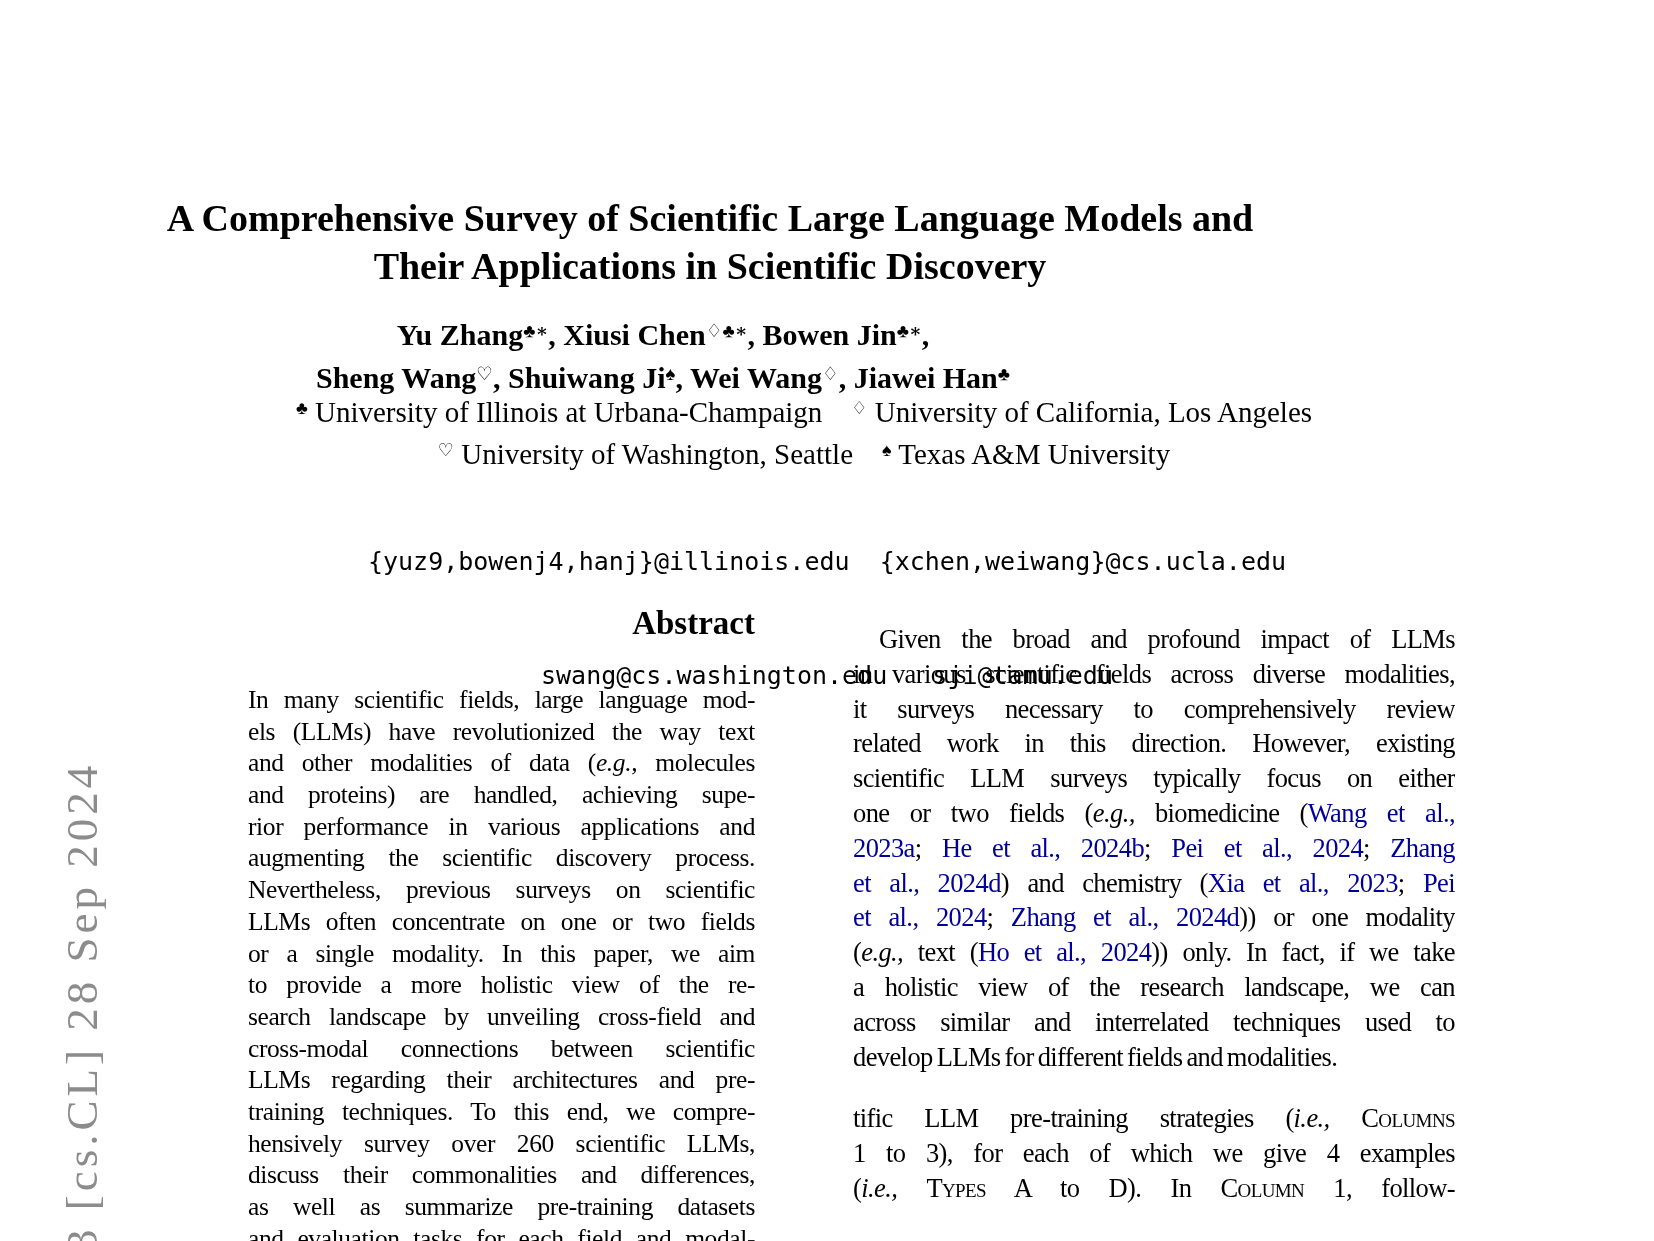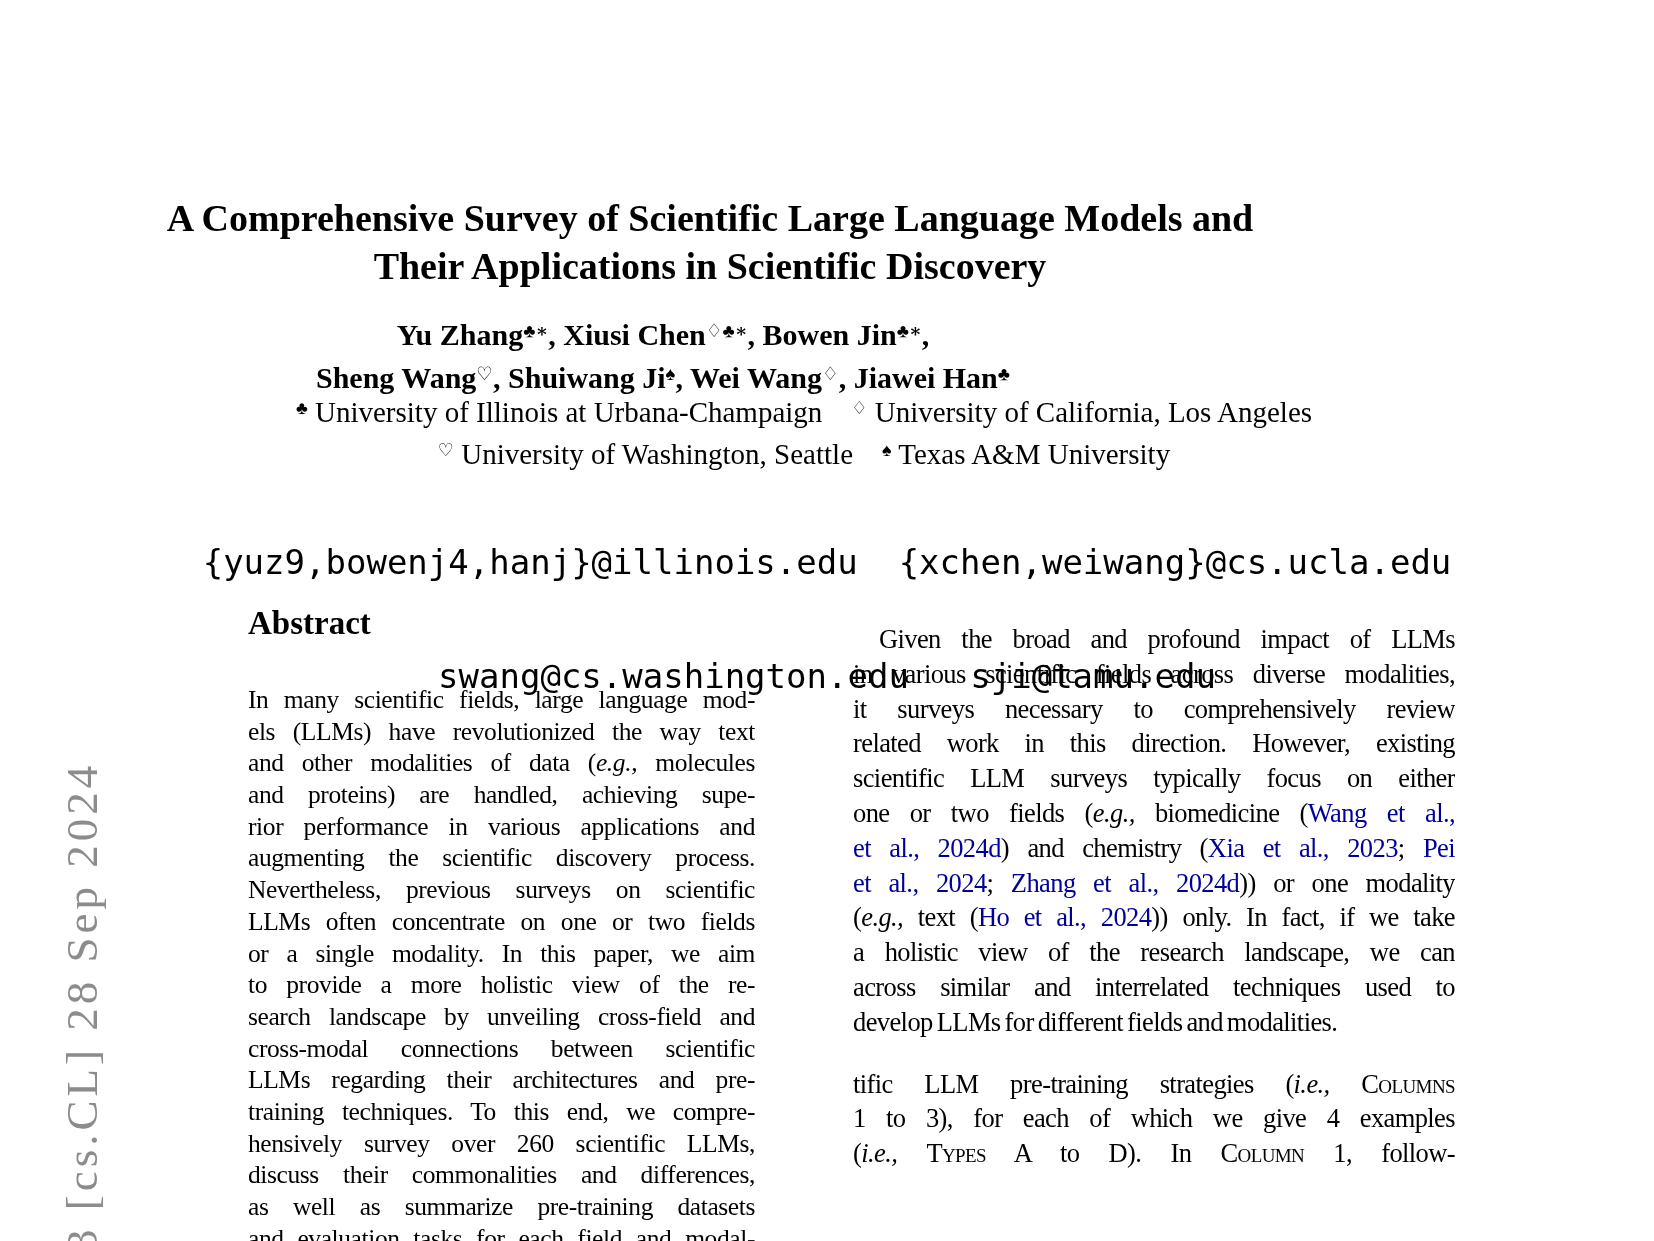--- a/index.html
+++ b/index.html
@@ -26,26 +26,26 @@
   .affils {
     position: absolute; top: 389px; left: 0; width: 1608px;
     text-align: center;
     font-size: 29px; line-height: 38px;
   }
   .affils .rich { white-space: pre; }
   .emails {
     position: absolute; top: 467px; left: 0; width: 1654px;
     text-align: center; white-space: pre;
     font-family: "DejaVu Sans Mono", "Liberation Mono", monospace;
-    font-size: 34px; line-height: 38px;
+    font-size: 25px; line-height: 38px;
   }
 
   .abs-head {
     position: absolute; top: 604px; left: 248px; width: 507px;
-    text-align: left; font-weight: bold;
+    text-align: right; font-weight: bold;
     font-size: 33px; line-height: 38px;
   }
   .abs-body {
     position: absolute; top: 684px; left: 248px; width: 507px;
     font-size: 25.5px; letter-spacing: -0.4px; word-spacing: -1.5px;
   }
   .abs-body .jline { line-height: 31.7px; height: 31.7px; }
 
   .rcol {
     position: absolute; top: 622px; left: 853px; width: 602px;
@@ -121,20 +121,21 @@
     </div>
 
   <div class="rcol">
     <div class="para">
         <div class="jline indent"><span class="seg-p">Given the broad and profound impact of LLMs</span></div>
         <div class="jline"><span class="seg-p">in various scientific fields across diverse modalities,</span></div>
         <div class="jline"><span class="seg-p">it surveys necessary to comprehensively review</span></div>
         <div class="jline"><span class="seg-p">related work in this direction. However, existing</span></div>
         <div class="jline"><span class="seg-p">scientific LLM surveys typically focus on either</span></div>
         <div class="jline"><span class="seg-p">one or two fields (</span><span class="seg-i">e.g.,</span><span class="seg-p"> biomedicine (</span><span class="seg-c">Wang et al.,</span></div>
+        <div class="jline"><span class="seg-c">2023a</span><span class="seg-p">; </span><span class="seg-c">He et al., 2024b</span><span class="seg-p">; </span><span class="seg-c">Pei et al., 2024</span><span class="seg-p">; </span><span class="seg-c">Zhang</span></div>
         <div class="jline"><span class="seg-c">et al., 2024d</span><span class="seg-p">) and chemistry (</span><span class="seg-c">Xia et al., 2023</span><span class="seg-p">; </span><span class="seg-c">Pei</span></div>
         <div class="jline"><span class="seg-c">et al., 2024</span><span class="seg-p">; </span><span class="seg-c">Zhang et al., 2024d</span><span class="seg-p">)) or one modality</span></div>
         <div class="jline"><span class="seg-p">(</span><span class="seg-i">e.g.,</span><span class="seg-p"> text (</span><span class="seg-c">Ho et al., 2024</span><span class="seg-p">)) only. In fact, if we take</span></div>
         <div class="jline"><span class="seg-p">a holistic view of the research landscape, we can</span></div>
         <div class="jline"><span class="seg-p">across similar and interrelated techniques used to</span></div>
         <div class="jline noj"><span class="seg-p">develop LLMs for different fields and modalities.</span></div>
       </div>
     <div class="para para2">
         <div class="jline"><span class="seg-p">tific LLM pre-training strategies (</span><span class="seg-i">i.e.,</span><span class="seg-p"> </span><span class="seg-sc">Columns</span></div>
         <div class="jline"><span class="seg-p">1 to 3), for each of which we give 4 examples</span></div>

